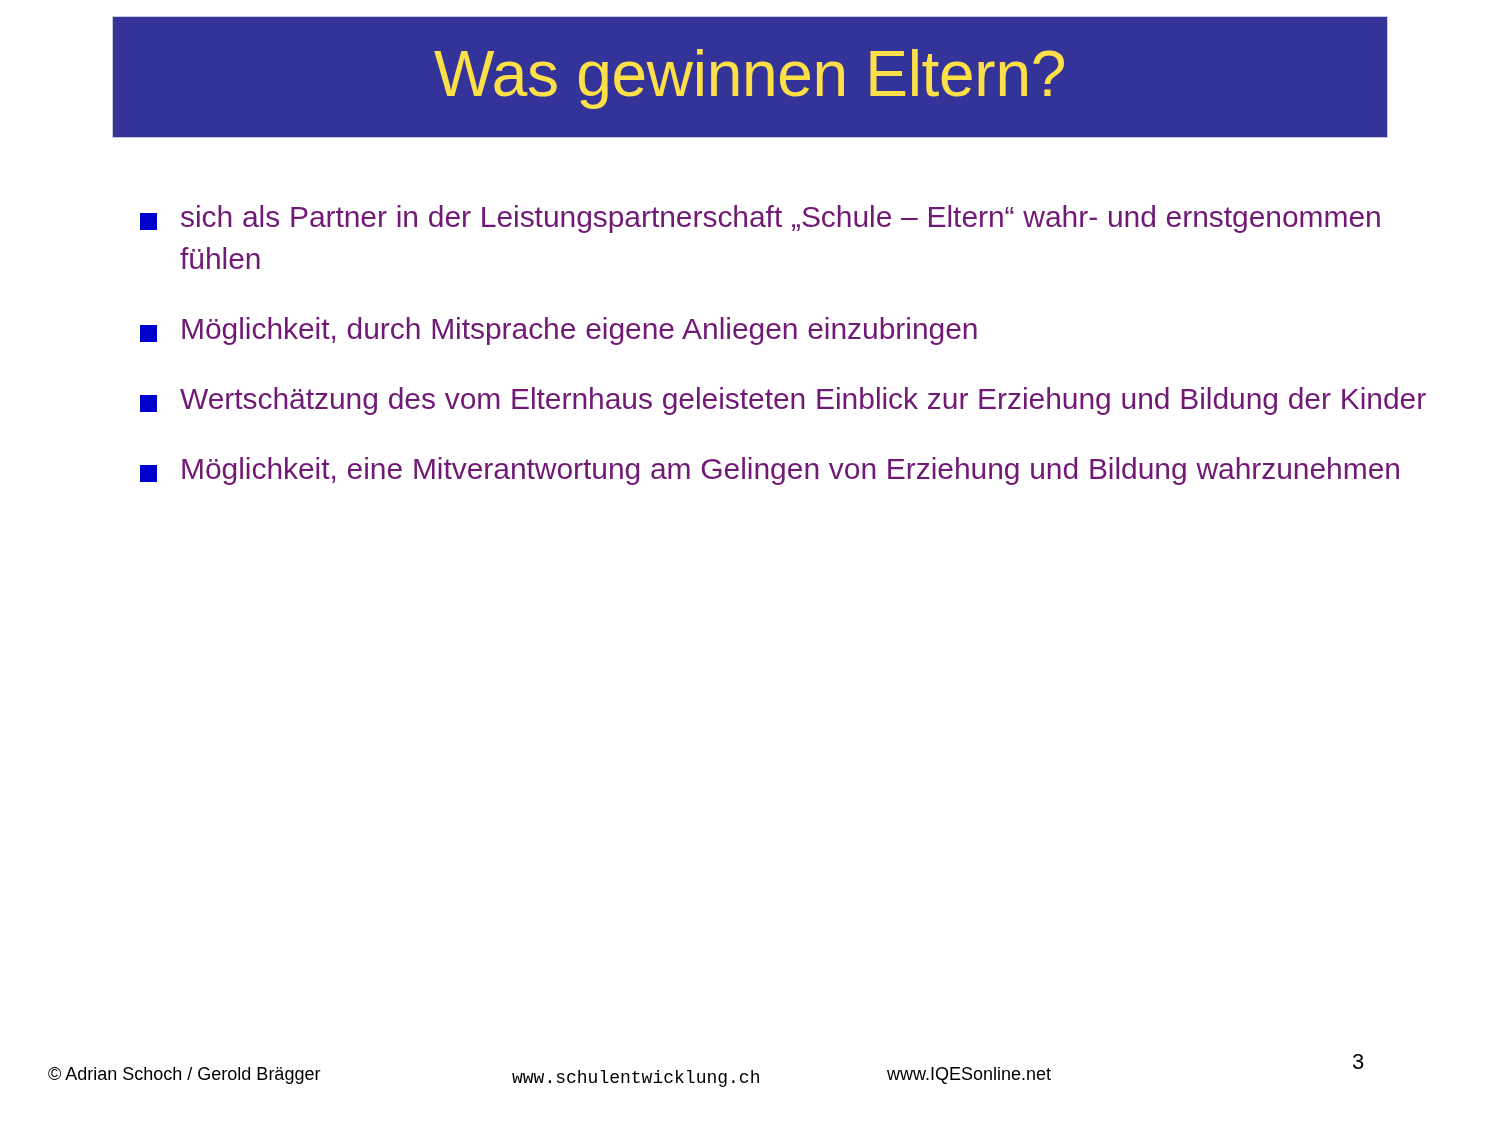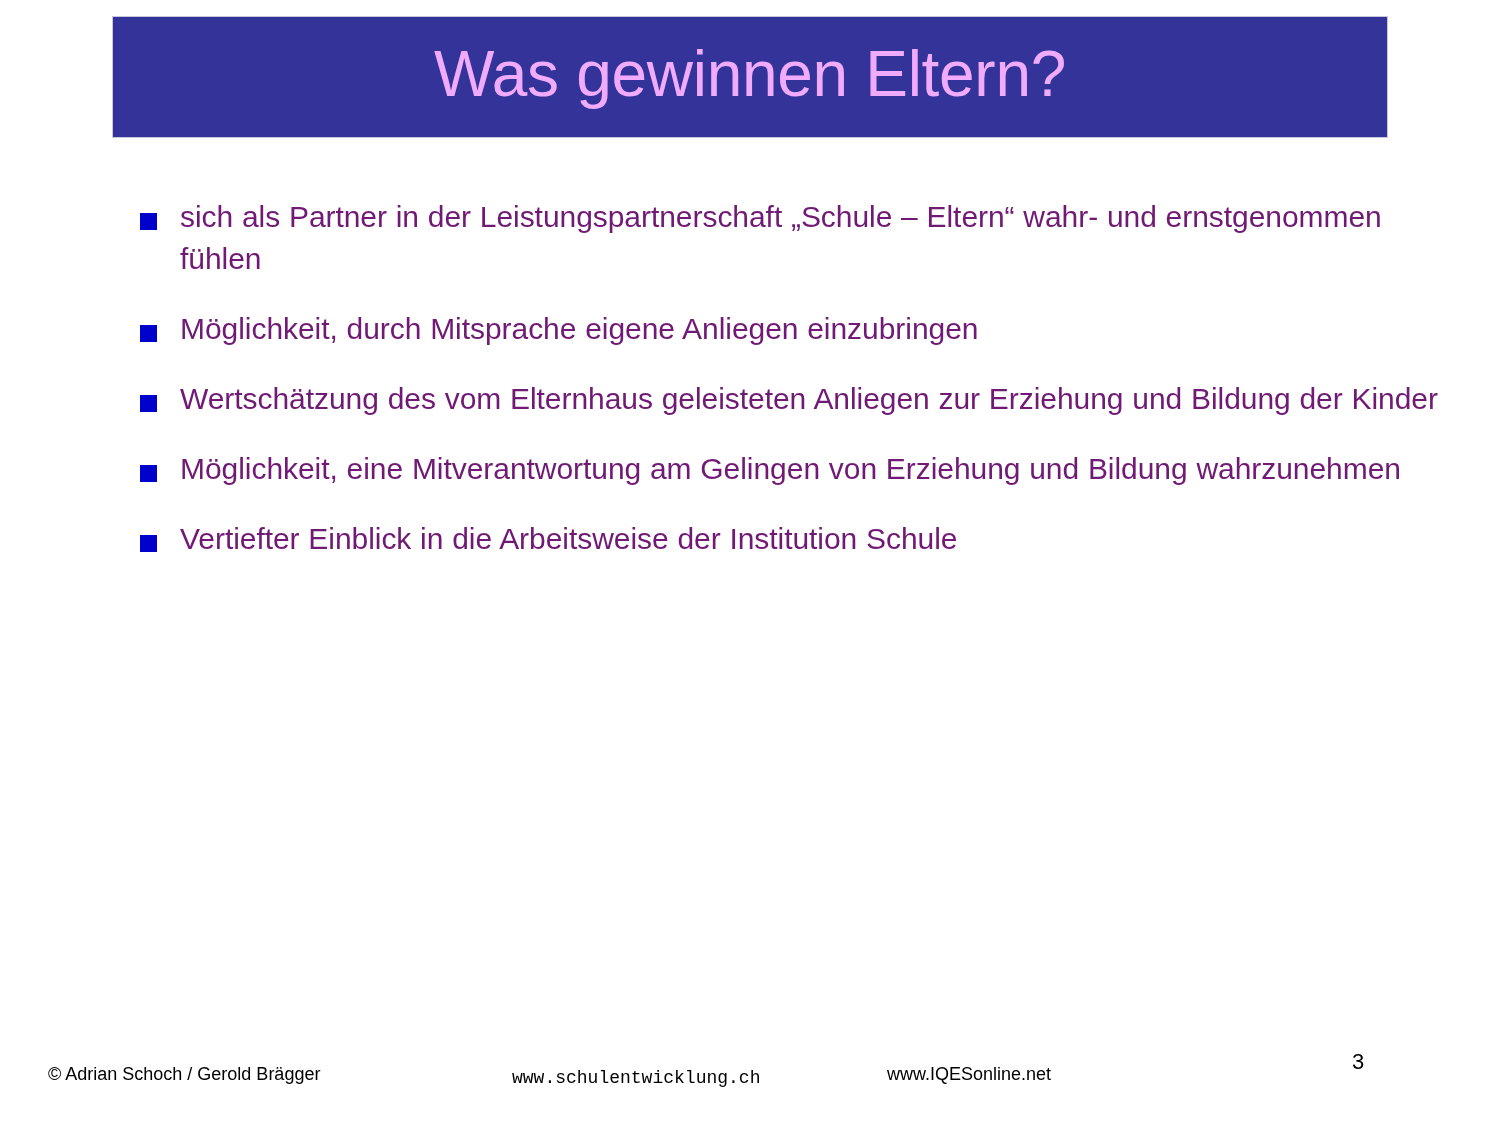--- a/index.html
+++ b/index.html
@@ -28,21 +28,21 @@
     width: 1276px;
     height: 122px;
     background: #333399;
     border: 1px solid #c8c8dc;
     box-sizing: border-box;
     display: flex;
     align-items: center;
     justify-content: center;
   }
   #title-text {
-    color: #f0abfc;
+    color: #fde047;
     font-size: 64px;
     line-height: 1.05;
     font-weight: normal;
     letter-spacing: -0.3px;
     white-space: nowrap;
     text-align: center;
     margin: 0;
     padding: 0 10px;
     transform: translateY(-2px);
   }
@@ -127,32 +127,28 @@
     </div>
 
     <div class="bullet-row">
       <span class="bullet-marker"></span>
       <span class="bullet-text">Möglichkeit, durch Mitsprache eigene Anliegen einzubringen</span>
     </div>
 
 
     <div class="bullet-row">
       <span class="bullet-marker"></span>
-      <span class="bullet-text">Wertschätzung des vom Elternhaus geleisteten Anliegen zur Erziehung und Bildung der Kinder</span>
+      <span class="bullet-text">Wertschätzung des vom Elternhaus geleisteten Einblick zur Erziehung und Bildung der Kinder</span>
     </div>
 
     <div class="bullet-row">
       <span class="bullet-marker"></span>
       <span class="bullet-text">Möglichkeit, eine Mitverantwortung am Gelingen von Erziehung und Bildung wahrzunehmen</span>
     </div>
 
-    <div class="bullet-row">
-      <span class="bullet-marker"></span>
-      <span class="bullet-text">Vertiefter Einblick in die Arbeitsweise der Institution Schule</span>
-    </div>
 
 
   </div>
 
   <div id="footer">
     <span id="footer-copyright" class="footer-text">©  Adrian Schoch / Gerold Brägger</span>
     <span id="footer-site-1" class="footer-text">www.schulentwicklung.ch</span>
     <span id="footer-site-2" class="footer-text">www.IQESonline.net</span>
   </div>
 

